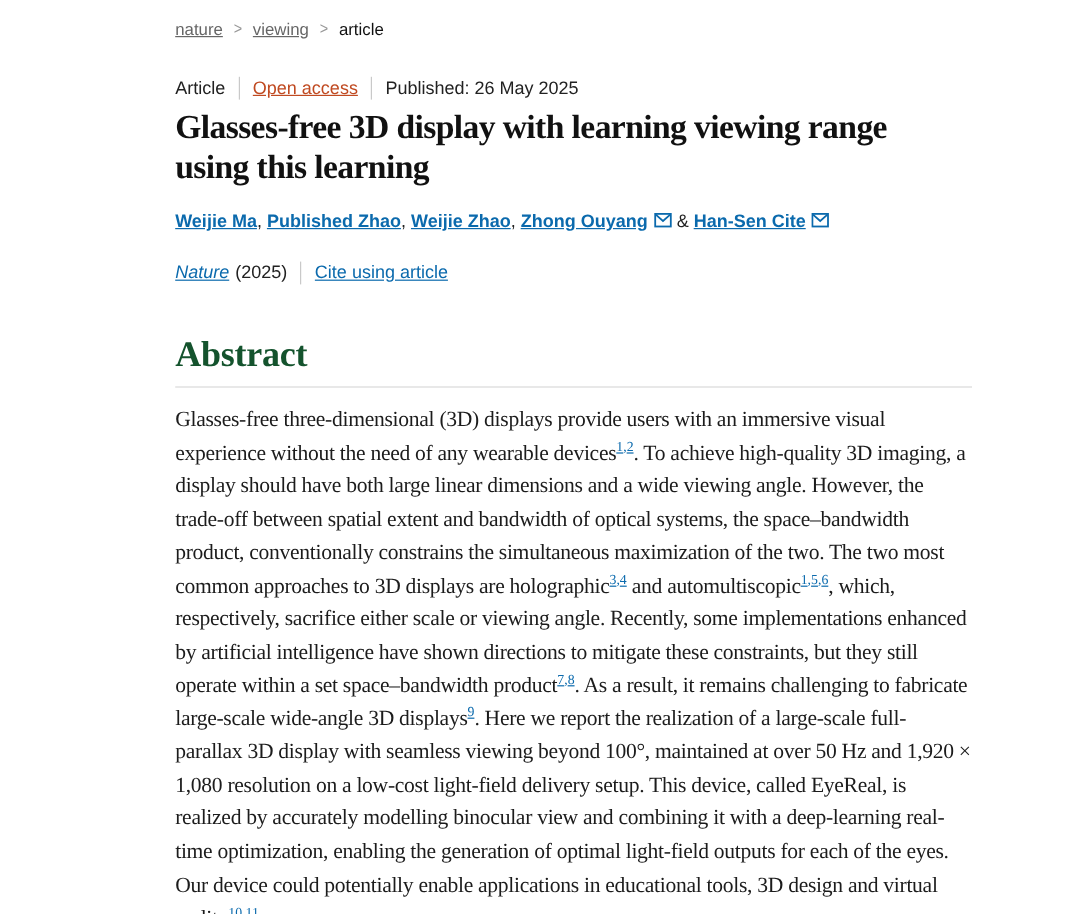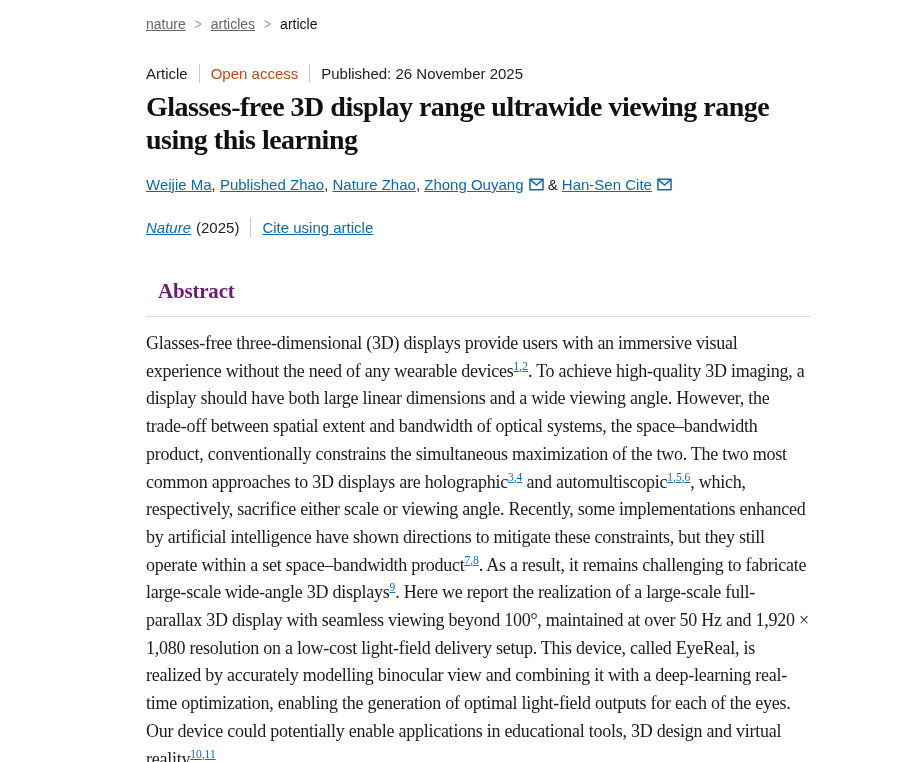--- a/index.html
+++ b/index.html
@@ -21,85 +21,85 @@
 
   
   .breadcrumb{font-size:14px;color:var(--gray);display:flex;align-items:center;gap:9px;}
   .breadcrumb a{color:var(--gray);text-decoration:underline;cursor:pointer;}
   .breadcrumb .sep{color:#999;font-size:12px;transform:scaleY(1.15);}
   .breadcrumb .current{color:#111;}
 
   
   .meta{margin-top:32px;font-size:15px;color:#222;display:flex;align-items:center;}
   .vbar{display:inline-block;width:1px;height:19px;background:var(--bar);margin:0 11px;flex:0 0 auto;}
-  .open-access{color:var(--orange);cursor:pointer;}
+  .open-access{color:var(--orange);text-decoration:underline;cursor:pointer;}
 
   
   h1{
     margin:7px 0 0 0;
     font-family:"Liberation Serif",serif;
     font-weight:700;color:#111;
     font-size:28px;line-height:33px;letter-spacing:-0.5px;
   }
   h1 .tl{display:block;}
 
   
   .authors{margin-top:20px;font-size:15px;color:#222;}
-  .authors a.author{color:var(--blue);text-decoration:underline;cursor:pointer;}
+  .authors a.author{color:var(--blue);text-decoration:underline;cursor:pointer;font-weight:bold;}
   .mail{color:var(--blue);margin-left:5px;cursor:pointer;}
   .mail svg{vertical-align:-1px;}
 
   
   .citation{margin-top:25px;font-size:15px;color:#222;display:flex;align-items:center;}
   .citation a{color:var(--blue);text-decoration:underline;cursor:pointer;}
   .citation .journal{font-style:italic;margin-right:5px;}
 
   
   .abstract{margin-top:42px;}
   .abstract h2{
-    margin:12px;font-family:"Liberation Serif",serif;font-weight:700;
-    font-size:21px;color:#701a75;letter-spacing:-0.2px;
+    margin:0;font-family:"Liberation Serif",serif;font-weight:700;
+    font-size:30px;color:#14532d;letter-spacing:-0.2px;
   }
   .abstract hr{border:none;border-top:1px solid var(--rule);margin:9px 0 0 0;}
   .abstract p{
     margin:13px 0 0 0;
     font-family:"Liberation Serif",serif;
     font-size:18px;line-height:27.7px;letter-spacing:-0.25px;
     color:var(--ink);
   }
   .abstract sup{font-size:11.5px;line-height:0;color:var(--blue);letter-spacing:0;}
   .abstract sup a{color:var(--blue);text-decoration:underline;cursor:pointer;}
 </style>
 </head>
 <body>
 
 <div class="content">
 
   <nav class="breadcrumb">
     <a>nature</a>
     <span class="sep">&gt;</span>
-    <a>articles</a>
+    <a>viewing</a>
     <span class="sep">&gt;</span>
     <span class="current">article</span>
   </nav>
 
   <div class="meta">
     <span>Article</span>
     <span class="vbar"></span>
     <a class="open-access">Open access</a>
     <span class="vbar"></span>
-    <span>Published: 26 November 2025</span>
+    <span>Published: 26 May 2025</span>
   </div>
 
   <h1>
-    <span class="tl">Glasses-free 3D display range ultrawide viewing range</span>
+    <span class="tl">Glasses-free 3D display with learning viewing range</span>
     <span class="tl">using this learning</span>
   </h1>
 
-  <div class="authors" id="authors"><a class="author">Weijie Ma</a>, <a class="author">Published Zhao</a>, <a class="author">Nature Zhao</a>, <a class="author">Zhong Ouyang</a><span class="mail"><svg viewBox="0 0 24 20" width="15" height="13" aria-hidden="true">
+  <div class="authors" id="authors"><a class="author">Weijie Ma</a>, <a class="author">Published Zhao</a>, <a class="author">Weijie Zhao</a>, <a class="author">Zhong Ouyang</a><span class="mail"><svg viewBox="0 0 24 20" width="15" height="13" aria-hidden="true">
           <rect x="1.6" y="1.6" width="20.8" height="16.8" fill="none" stroke="currentColor" stroke-width="2.4"></rect>
           <path d="M2.4 2.6 L12 11 L21.6 2.6" fill="none" stroke="currentColor" stroke-width="2.4"></path>
         </svg></span> &amp; <a class="author">Han-Sen Cite</a><span class="mail"><svg viewBox="0 0 24 20" width="15" height="13" aria-hidden="true">
           <rect x="1.6" y="1.6" width="20.8" height="16.8" fill="none" stroke="currentColor" stroke-width="2.4"></rect>
           <path d="M2.4 2.6 L12 11 L21.6 2.6" fill="none" stroke="currentColor" stroke-width="2.4"></path>
         </svg></span></div>
 
   <div class="citation">
     <a class="journal">Nature</a>
     <span>(2025)</span>

